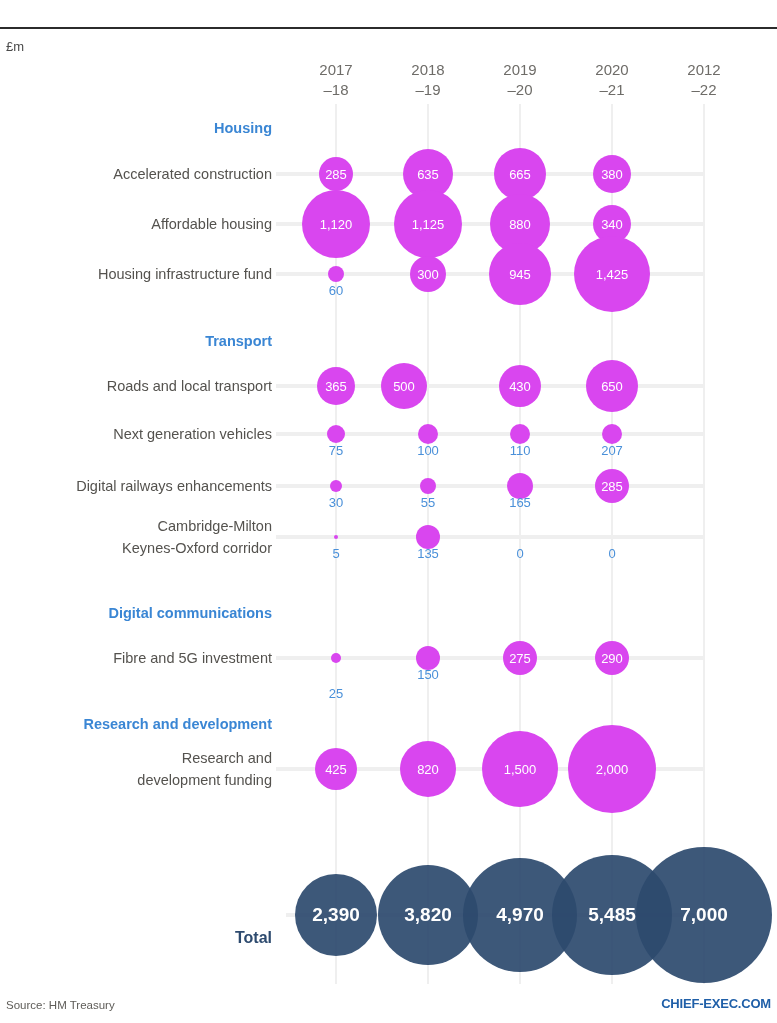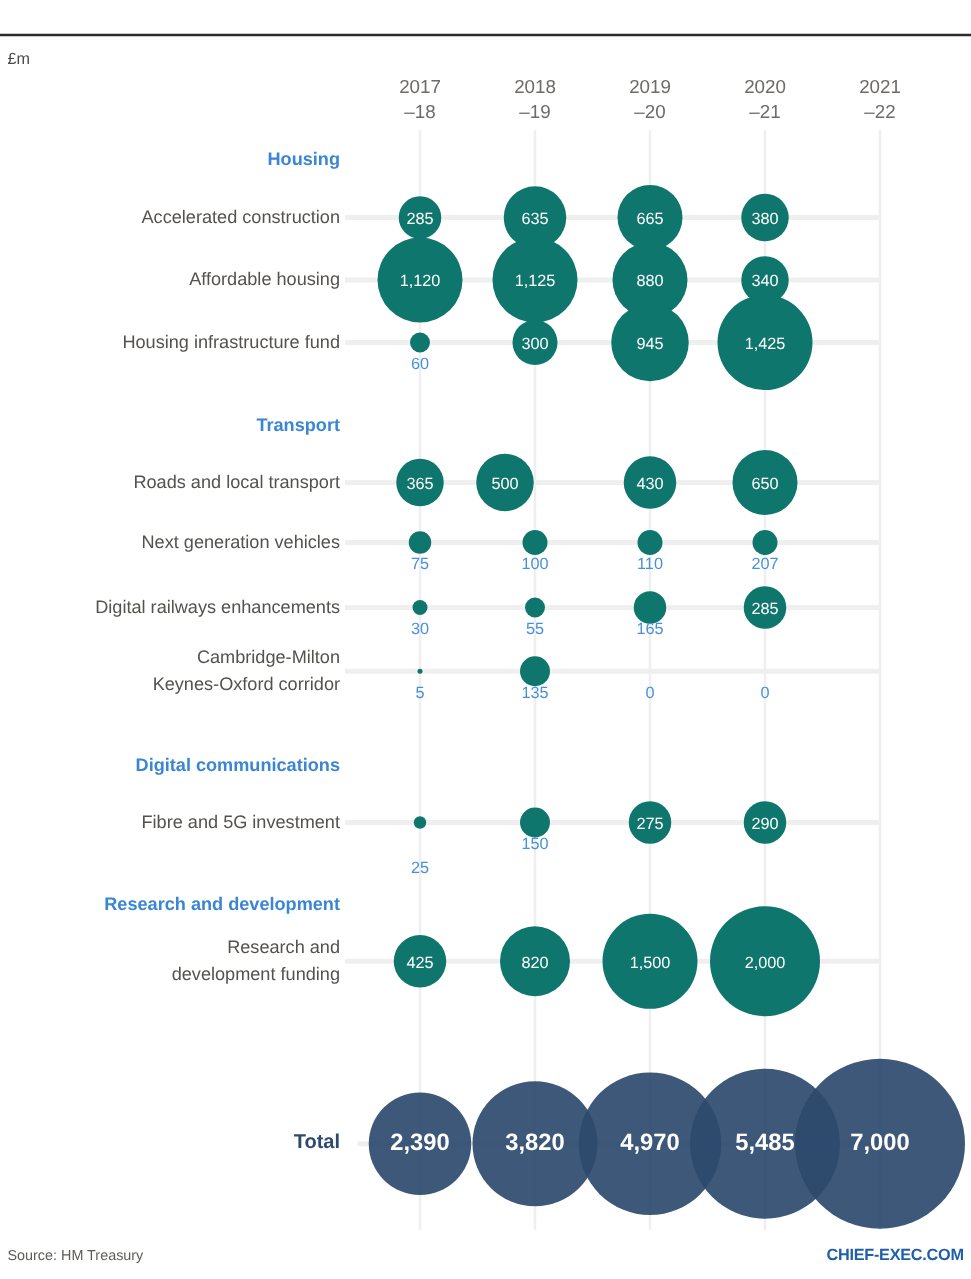--- a/index.html
+++ b/index.html
@@ -41,36 +41,36 @@
 
   
   .row-label{
     position:absolute;right:505px;width:300px;text-align:right;
     font-size:14.5px;color:#54524e;line-height:22px;white-space:pre-line;
   }
 
   
   .bubble{
     position:absolute;border-radius:50%;
-    background:#0f766e;
+    background:#d946ef;
     display:flex;align-items:center;justify-content:center;
     color:#ffffff;font-size:13px;font-weight:normal;
     transform:translate(-50%,-50%);
   }
   .bubble.total{
     background:#2d4a6e;opacity:0.92;
     font-size:19px;font-weight:bold;color:#ffffff;
   }
   .bubble.nolabel{color:transparent;}
   .outside-label{
     position:absolute;transform:translate(-50%,0);
     font-size:13px;color:#4a90d9;text-align:center;white-space:nowrap;
   }
   .total-label{
-    position:absolute;right:505px;font-size:16px;font-weight:bold;color:#2d4a6e;
+    position:absolute;right:505px;font-size:16px;font-weight:bold;color:#2d4a6e;margin-top:24px;
   }
 
   
   .source{
     position:absolute;left:6px;bottom:12px;font-size:11.5px;color:#5e5c58;
   }
   .brand{
     position:absolute;right:6px;bottom:12px;
     font-size:13px;font-weight:bold;color:#1f5fa8;letter-spacing:-0.2px;
   }
@@ -81,21 +81,21 @@
 <div id="chart-root">
 
   <div class="rule"></div>
   <div class="unit">£m</div>
 
   <div id="columns-layer">
       <div class="colhead" style="left: 336px;"><span>2017</span><span class="l2">–18</span></div>
       <div class="colhead" style="left: 428px;"><span>2018</span><span class="l2">–19</span></div>
       <div class="colhead" style="left: 520px;"><span>2019</span><span class="l2">–20</span></div>
       <div class="colhead" style="left: 612px;"><span>2020</span><span class="l2">–21</span></div>
-      <div class="colhead" style="left: 704px;"><span>2021</span><span class="l2">–22</span></div>
+      <div class="colhead" style="left: 704px;"><span>2012</span><span class="l2">–22</span></div>
     </div>
   <div id="grid-layer">
       <div class="vline" style="left: 336px;"></div>
       <div class="vline" style="left: 428px;"></div>
       <div class="vline" style="left: 520px;"></div>
       <div class="vline" style="left: 612px;"></div>
       <div class="vline" style="left: 704px;"></div>
     </div>
   <div id="rows-layer">
       <div class="section-head" style="top: 120px;">Housing</div>

